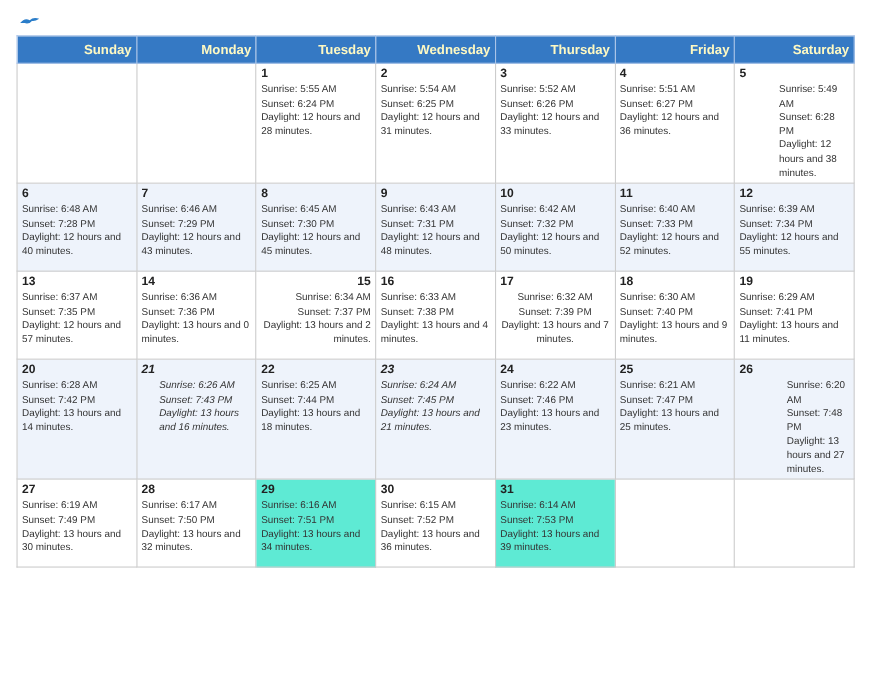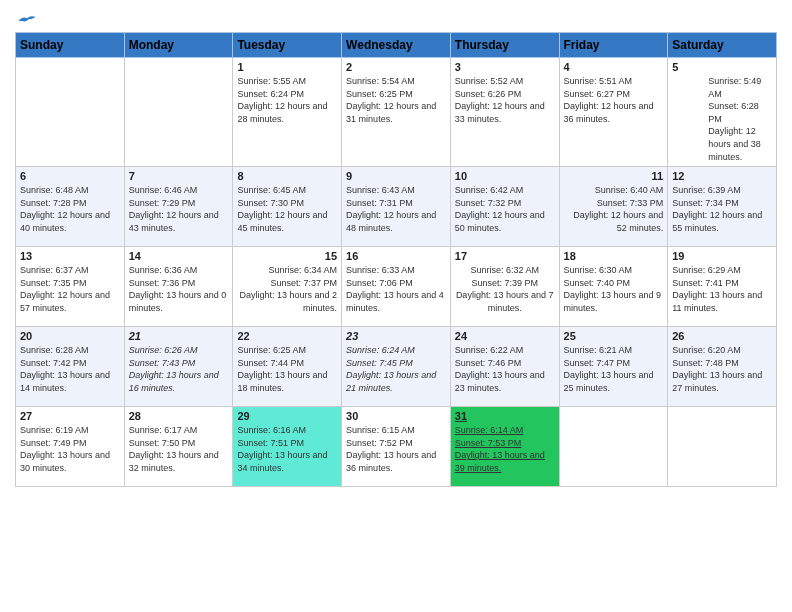--- a/index.html
+++ b/index.html
@@ -49,25 +49,25 @@
     .location {
       font-size: 14px;
       color: #444;
     }
     .calendar {
       width: 100%;
       border-collapse: collapse;
     }
     .calendar th {
       background: #3579c4;
-      color: #000000;
+      color: #fef9c3;
       font-size: 12px;
       font-weight: bold;
       padding: 5px 4px;
-      text-align: left;
+      text-align: right;
       border: 1px solid #aac4e8;
     }
     .calendar td {
       border: 1px solid #ccc;
       vertical-align: top;
       padding: 3px 4px;
       width: calc(100%/7);
       height: 80px;
       font-size: 9.5px;
       color: #333;
@@ -185,21 +185,21 @@
             <div class="day-info" style="white-space: pre-line;">Sunrise: 6:43 AM
 Sunset: 7:31 PM
 Daylight: 12 hours and 48 minutes.</div>
           </td>
           <td style="background: rgb(238, 243, 251);">
             <div class="day-num">10</div>
             <div class="day-info" style="white-space: pre-line;">Sunrise: 6:42 AM
 Sunset: 7:32 PM
 Daylight: 12 hours and 50 minutes.</div>
           </td>
-          <td style="background: rgb(238, 243, 251); text-align: right;">
+          <td style="background: rgb(238, 243, 251);">
             <div class="day-num">11</div>
             <div class="day-info" style="white-space: pre-line;">Sunrise: 6:40 AM
 Sunset: 7:33 PM
 Daylight: 12 hours and 52 minutes.</div>
           </td>
           <td style="background: rgb(238, 243, 251);">
             <div class="day-num">12</div>
             <div class="day-info" style="white-space: pre-line;">Sunrise: 6:39 AM
 Sunset: 7:34 PM
 Daylight: 12 hours and 55 minutes.</div>
@@ -220,21 +220,21 @@
           </td>
           <td style="background: rgb(255, 255, 255); text-align: right;">
             <div class="day-num">15</div>
             <div class="day-info" style="white-space: pre-line;">Sunrise: 6:34 AM
 Sunset: 7:37 PM
 Daylight: 13 hours and 2 minutes.</div>
           </td>
           <td style="background: rgb(255, 255, 255);">
             <div class="day-num">16</div>
             <div class="day-info" style="white-space: pre-line;">Sunrise: 6:33 AM
-Sunset: 7:06 PM
+Sunset: 7:38 PM
 Daylight: 13 hours and 4 minutes.</div>
           </td>
           <td style="background: rgb(255, 255, 255);">
             <div class="day-num">17</div>
             <div class="day-info" style="white-space: pre-line; text-align: center;">Sunrise: 6:32 AM
 Sunset: 7:39 PM
 Daylight: 13 hours and 7 minutes.</div>
           </td>
           <td style="background: rgb(255, 255, 255);">
             <div class="day-num">18</div>
@@ -251,21 +251,21 @@
         </tr>
         <tr>
           <td style="background: rgb(238, 243, 251);">
             <div class="day-num">20</div>
             <div class="day-info" style="white-space: pre-line;">Sunrise: 6:28 AM
 Sunset: 7:42 PM
 Daylight: 13 hours and 14 minutes.</div>
           </td>
           <td style="background: rgb(238, 243, 251); font-style: italic;">
             <div class="day-num">21</div>
-            <div class="day-info" style="white-space: pre-line;">Sunrise: 6:26 AM
+            <div class="day-info" style="white-space: pre-line; margin-left: 16px;">Sunrise: 6:26 AM
 Sunset: 7:43 PM
 Daylight: 13 hours and 16 minutes.</div>
           </td>
           <td style="background: rgb(238, 243, 251);">
             <div class="day-num">22</div>
             <div class="day-info" style="white-space: pre-line;">Sunrise: 6:25 AM
 Sunset: 7:44 PM
 Daylight: 13 hours and 18 minutes.</div>
           </td>
           <td style="background: rgb(238, 243, 251); font-style: italic;">
@@ -281,21 +281,21 @@
 Daylight: 13 hours and 23 minutes.</div>
           </td>
           <td style="background: rgb(238, 243, 251);">
             <div class="day-num">25</div>
             <div class="day-info" style="white-space: pre-line;">Sunrise: 6:21 AM
 Sunset: 7:47 PM
 Daylight: 13 hours and 25 minutes.</div>
           </td>
           <td style="background: rgb(238, 243, 251);">
             <div class="day-num">26</div>
-            <div class="day-info" style="white-space: pre-line;">Sunrise: 6:20 AM
+            <div class="day-info" style="white-space: pre-line; margin-left: 43px;">Sunrise: 6:20 AM
 Sunset: 7:48 PM
 Daylight: 13 hours and 27 minutes.</div>
           </td>
         </tr>
         <tr>
           <td style="background: rgb(255, 255, 255);">
             <div class="day-num">27</div>
             <div class="day-info" style="white-space: pre-line;">Sunrise: 6:19 AM
 Sunset: 7:49 PM
 Daylight: 13 hours and 30 minutes.</div>
@@ -311,21 +311,21 @@
             <div class="day-info" style="white-space: pre-line;">Sunrise: 6:16 AM
 Sunset: 7:51 PM
 Daylight: 13 hours and 34 minutes.</div>
           </td>
           <td style="background: rgb(255, 255, 255);">
             <div class="day-num">30</div>
             <div class="day-info" style="white-space: pre-line;">Sunrise: 6:15 AM
 Sunset: 7:52 PM
 Daylight: 13 hours and 36 minutes.</div>
           </td>
-          <td style="background: #22c55e; text-decoration: underline;">
+          <td style="background: #5eead4;">
             <div class="day-num">31</div>
             <div class="day-info" style="white-space: pre-line;">Sunrise: 6:14 AM
 Sunset: 7:53 PM
 Daylight: 13 hours and 39 minutes.</div>
           </td>
           <td class="empty-cell" style="background: rgb(255, 255, 255);"></td>
           <td class="empty-cell" style="background: rgb(255, 255, 255);"></td>
         </tr>
       </tbody>
   </table>

